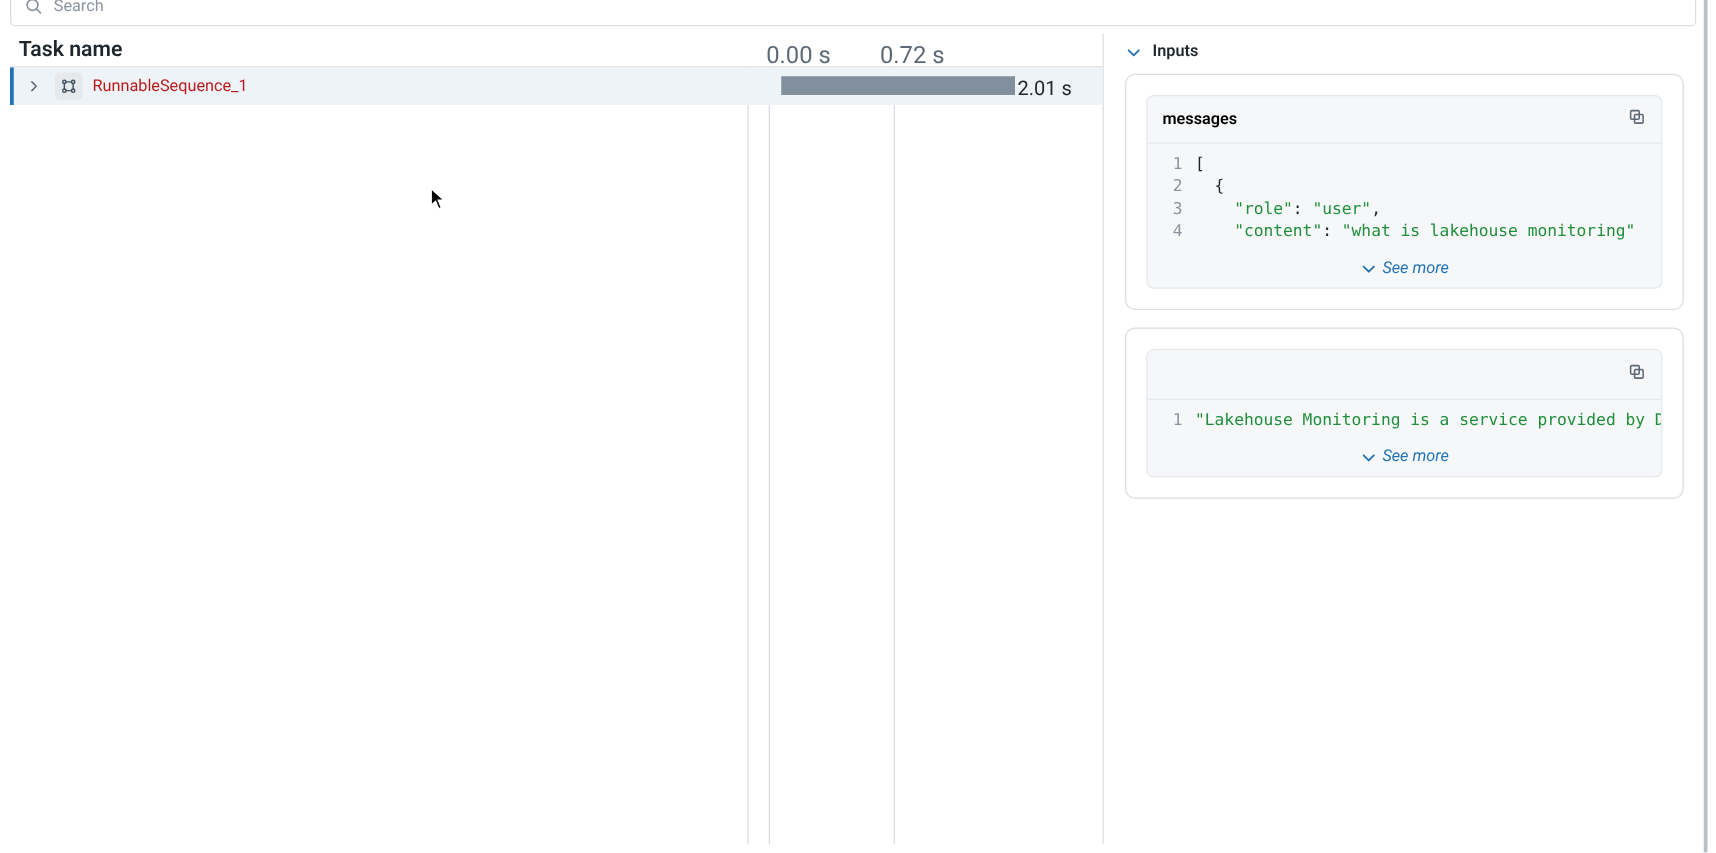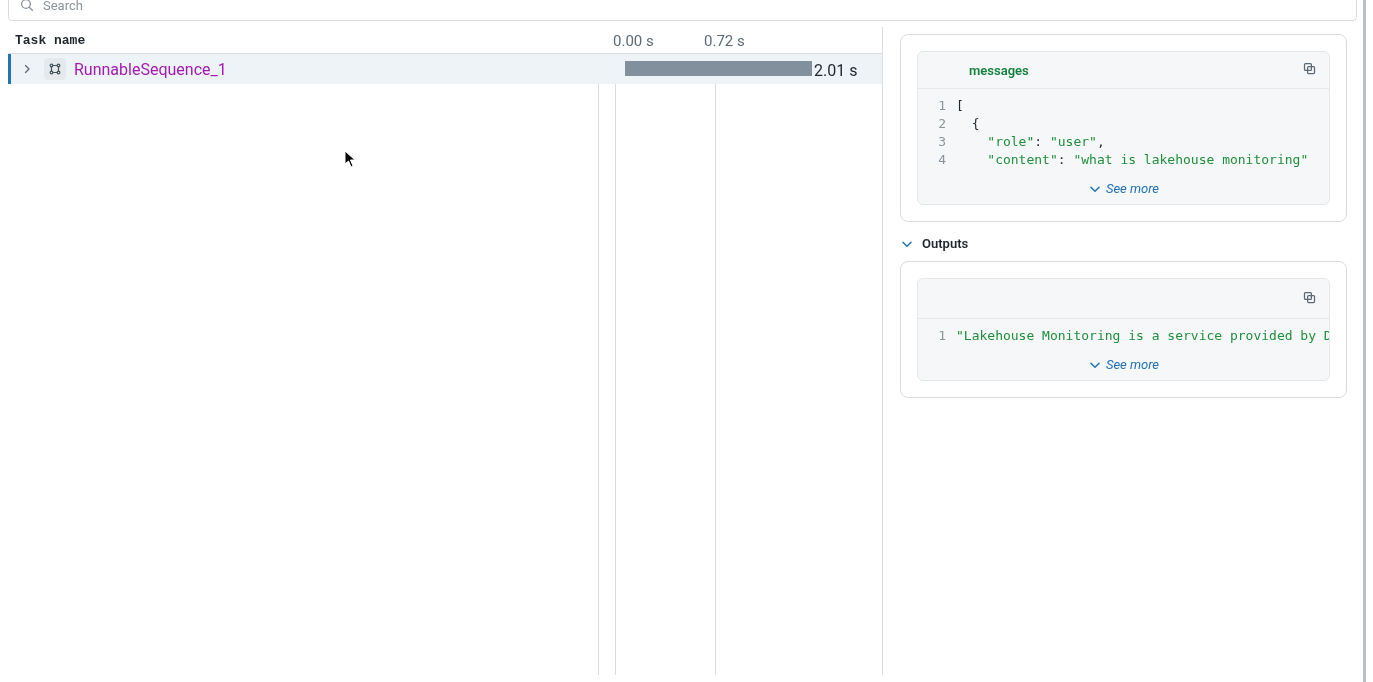--- a/index.html
+++ b/index.html
@@ -45,38 +45,37 @@
 }
 .task-header {
   height: 27px;
   display: flex;
   align-items: center;
   border-bottom: 1px solid #d9dde1;
   position: relative;
 }
 .task-name-label {
   font-weight: 600;
-  font-size: 13px;
+  font-size: 17px;
   padding-left: 7px;
   color: #1f272d;
-  font-family: Liberation Mono, monospace;
 }
 .time-ticks {
   position: absolute;
   left: 590px;
   top: 0;
   height: 27px;
   width: 285px;
   font-size: 12px;
   color: #6b7280;
 }
 .tick {
   position: absolute;
   top: 5px;
-  font-size: 15px;
+  font-size: 19px;
   color: #5d6a76;
 }
 .tick-line {
   position: absolute;
   width: 1px;
   background: #d9dde1;
   top: 27px;
   height: 621px;
 }
 
@@ -107,22 +106,22 @@
   width: 22px;
   height: 22px;
   background: #e5e9ec;
   border-radius: 4px;
   display: flex;
   align-items: center;
   justify-content: center;
   color: #44535f;
 }
 .task-label {
-  font-size: 16px;
-  color: #a21caf;
+  font-size: 13px;
+  color: #b91c1c;
   text-align: center;
 }
 .gantt-bar {
   position: absolute;
   left: 614px;
   top: 7px;
   height: 15px;
   width: 187px;
   background: #81909c;
 }
@@ -175,22 +174,21 @@
 .codebox-header {
   display: flex;
   align-items: center;
   justify-content: space-between;
   padding: 9px 12px;
   border-bottom: 1px solid #e5e8eb;
 }
 .codebox-title {
   font-weight: 600;
   font-size: 13px;
-  color: #15803d;
-  margin-left: 39px;
+  color: #000000;
 }
 .copy-icon {
   color: #5d6a76;
   cursor: pointer;
 }
 .code-body {
   padding: 8px 0 6px 0;
 }
 .code-line {
   display: flex;
@@ -286,20 +284,28 @@
         <span class="task-label">RunnableSequence_1</span>
       </div>
       <div class="gantt-bar"></div>
       <span class="gantt-duration">2.01 s</span>
     </div>
   </div>
 
   <div class="side-panel">
 
     <div class="section">
+      <div class="section-header">
+        <span class="collapse-icon">
+          <svg width="14" height="14" viewBox="0 0 24 24" fill="none" stroke="currentColor" stroke-width="2.5" stroke-linecap="round" stroke-linejoin="round">
+              <polyline points="5 9 12 16 19 9"></polyline>
+            </svg>
+        </span>
+        <span class="section-title">Inputs</span>
+      </div>
       <div class="section-card">
         <div class="codebox">
           <div class="codebox-header">
             <span class="codebox-title">messages</span>
             <span class="copy-icon">
               <svg width="15" height="15" viewBox="0 0 24 24" fill="none" stroke="currentColor" stroke-width="2">
                   <rect x="9" y="9" width="11" height="11" rx="1.5"></rect>
                   <rect x="4" y="4" width="11" height="11" rx="1.5"></rect>
                 </svg>
             </span>
@@ -314,28 +320,20 @@
             <svg viewBox="0 0 24 24" fill="none" stroke="currentColor" stroke-width="2.5" stroke-linecap="round" stroke-linejoin="round">
                 <polyline points="5 9 12 16 19 9"></polyline>
               </svg>
             <span>See more</span>
           </div>
         </div>
       </div>
     </div>
 
     <div class="section">
-      <div class="section-header">
-        <span class="collapse-icon">
-          <svg width="14" height="14" viewBox="0 0 24 24" fill="none" stroke="currentColor" stroke-width="2.5" stroke-linecap="round" stroke-linejoin="round">
-              <polyline points="5 9 12 16 19 9"></polyline>
-            </svg>
-        </span>
-        <span class="section-title">Outputs</span>
-      </div>
       <div class="section-card">
         <div class="codebox">
           <div class="codebox-header" style="height:40px">
             <span></span>
             <span class="copy-icon">
               <svg width="15" height="15" viewBox="0 0 24 24" fill="none" stroke="currentColor" stroke-width="2">
                   <rect x="9" y="9" width="11" height="11" rx="1.5"></rect>
                   <rect x="4" y="4" width="11" height="11" rx="1.5"></rect>
                 </svg>
             </span>

